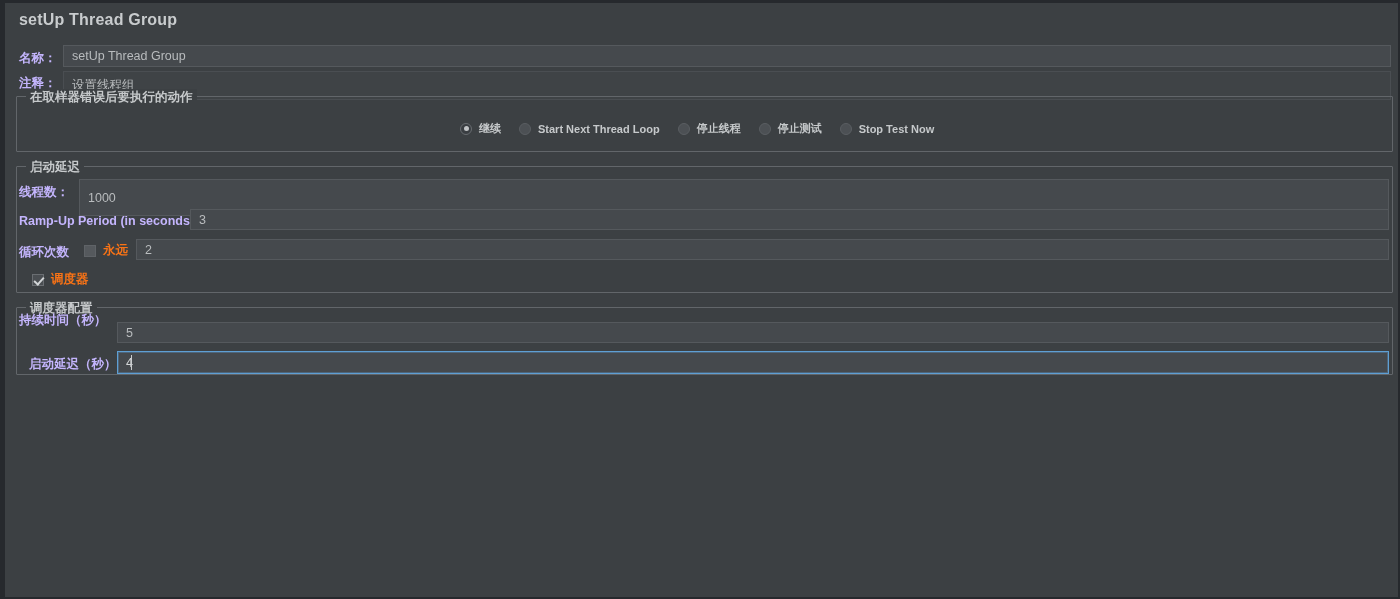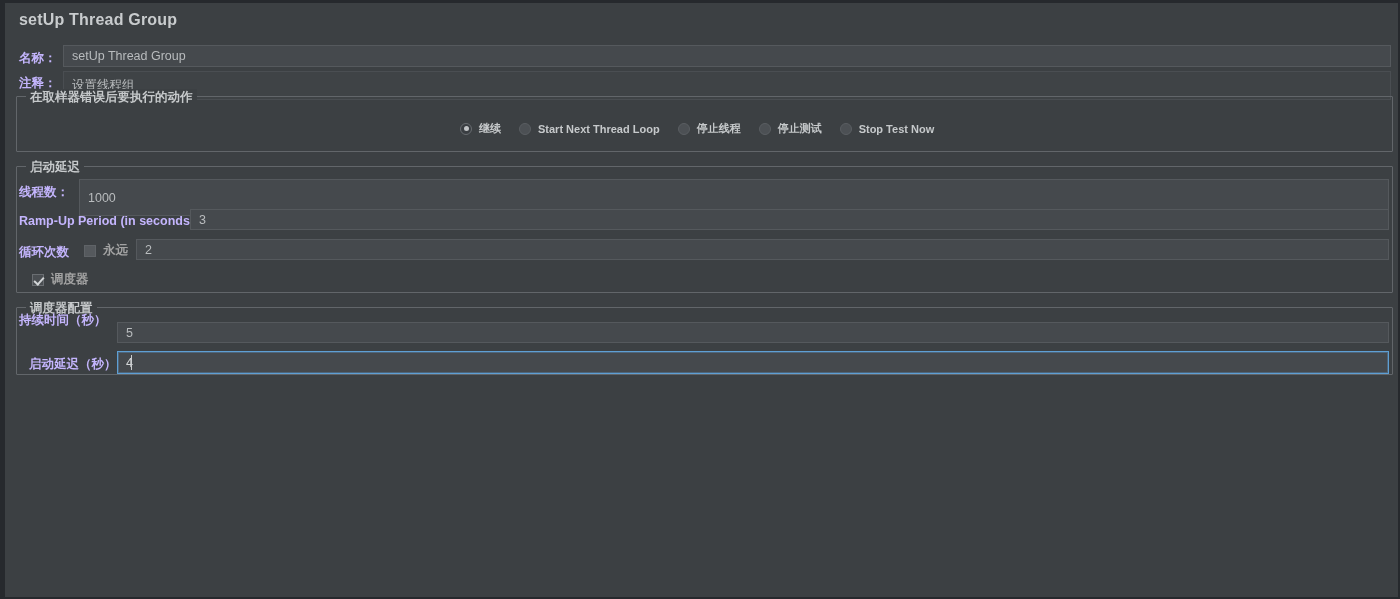--- a/index.html
+++ b/index.html
@@ -177,21 +177,21 @@
     top: 0px;
     width: 4px;
     height: 8px;
     border: solid #d2d5d7;
     border-width: 0 2px 2px 0;
     transform: rotate(42deg);
   }
   .cb-label {
     font-size: 12.5px;
     font-weight: bold;
-    color: #a3a3a3;
+    color: #f97316;
     white-space: nowrap;
   }
 </style>
 </head>
 <body>
 
 <div id="root">
   <div class="panel">
 
     <div class="title-bar">

